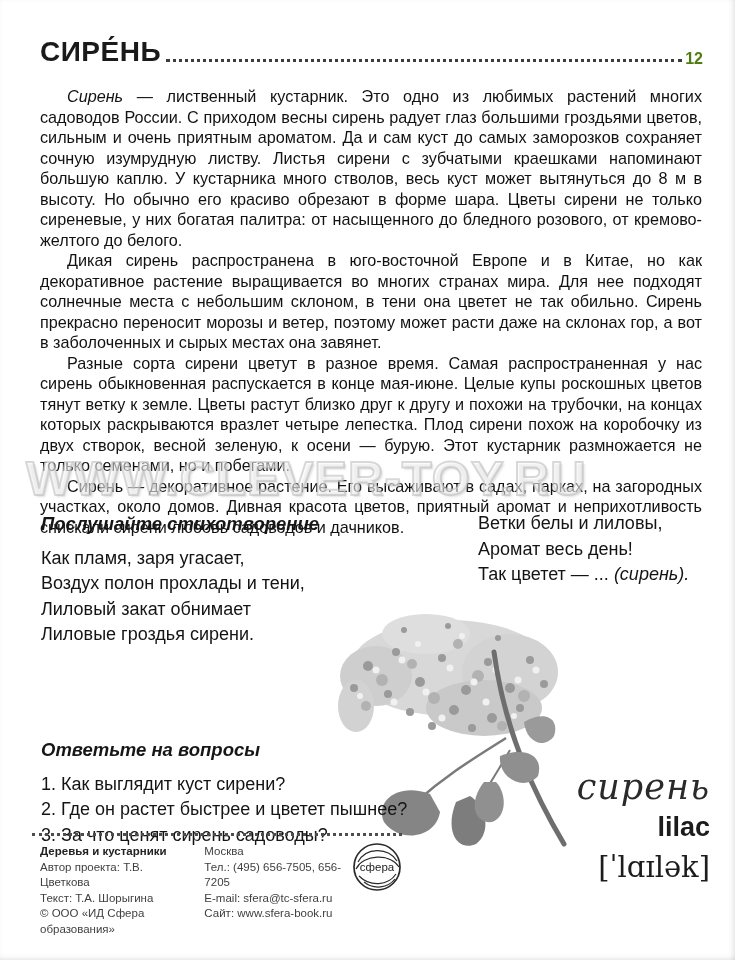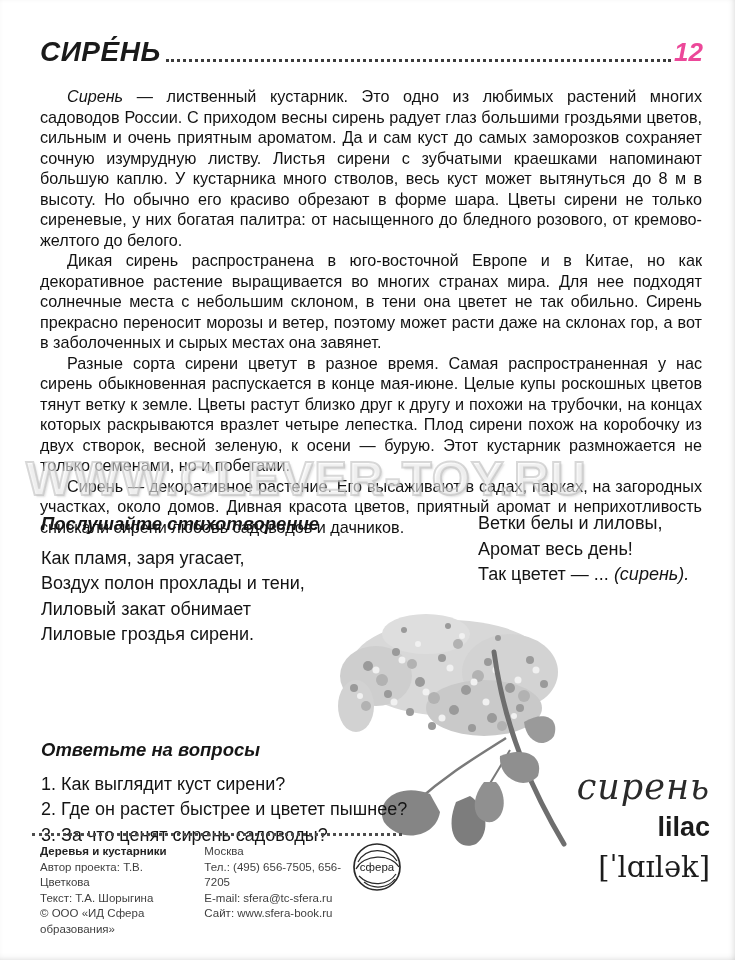--- a/index.html
+++ b/index.html
@@ -12,25 +12,25 @@
     color:#141414;
     overflow:hidden;
     margin:0 auto;
     box-shadow: inset -4px 0 6px -3px rgba(0,0,0,0.12), inset 0 -4px 6px -3px rgba(0,0,0,0.10);
   }
 
   
   .header {
     position:absolute; top:36px; left:40px; right:32px;
     display:flex; align-items:flex-end;
-    font-weight:bold; font-style:italic;
+    font-weight:bold; 
   }
   .title { font-size:28px; letter-spacing:0.5px; color:#1a1a1a; white-space:nowrap; }
   .leader { flex:1; border-bottom:3px dotted #3c3c3c; margin:0 3px 6px 5px; height:0; }
-  .pagenum { font-size:26px; color:#ec4899; }
+  .pagenum { font-size:16px; color:#4d7c0f; }
 
   
   .article {
     position:absolute; top:86px; left:40px; width:662px;
     font-size:16.2px; line-height:20.5px;
     text-align:justify; color:#121212;
   }
   .article p { text-indent:27px; }
   .lead-italic { font-style:italic; }
 

